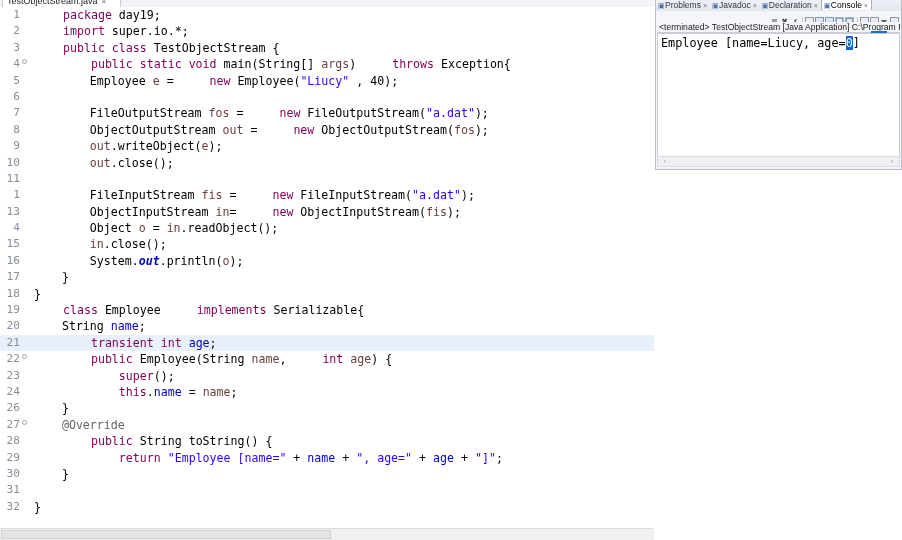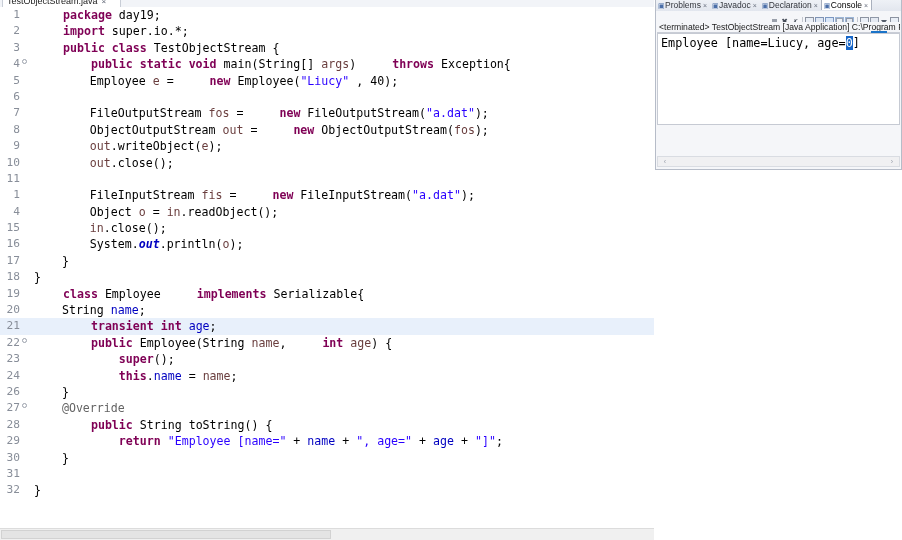--- a/index.html
+++ b/index.html
@@ -56,21 +56,21 @@
     font-family: "DejaVu Sans Mono", monospace;
     font-size: 11.2px;
   }
   .code-line .fold {
     position: absolute; left: 22px; top: 3px;
     width: 5px; height: 5px; border-radius: 50%;
     border: 1px solid #9aa0ab;
   }
 
   
-  .kw   { color: #7f0055; font-weight: bold; padding-left: 29px; }
+  .kw   { color: #7f0055; font-weight: normal; padding-left: 29px; }
   .str  { color: #2a00ff; }
   .fld  { color: #0000c0; }
   .sfld { color: #0000c0; font-weight: bold; font-style: italic; }
   .ann  { color: #646464; }
   .loc  { color: #6a3e3e; }
   .pln  { color: #000000; }
 
   
   #editor-hscroll {
     position: absolute; left: 0; bottom: 0; width: 654px; height: 12px;
@@ -152,21 +152,21 @@
   #console-status-underline {
     position: absolute; left: 1px; top: 32px; width: 243px; height: 1px;
     background: #c9cdd6;
   }
   #console-status-activebar {
     position: absolute; left: 215px; top: 31px; width: 16px; height: 2px;
     background: #1a73c8;
   }
 
   #console-output {
-    position: absolute; left: 1px; top: 33px; width: 243px; height: 92px;
+    position: absolute; left: 1px; top: 33px; width: 243px; height: 124px;
     background: #ffffff;
     border: 1px solid #c6cad3;
     overflow: hidden;
     font-family: "DejaVu Sans Mono", monospace;
     font-size: 11.8px; line-height: 15px;
     padding: 2px 3px;
     white-space: pre;
     color: #000000;
   }
   #console-output .sel { background: #1766c8; color: #ffffff; }
@@ -201,20 +201,21 @@
         <div class="code-line"><span class="ln">3</span><span class="kw">public class</span><span class="pln"> TestObjectStream {</span></div>
         <div class="code-line"><span class="ln">4</span><span class="fold"></span><span class="pln">    </span><span class="kw">public static void</span><span class="pln"> main(String[] </span><span class="loc">args</span><span class="pln">) </span><span class="kw">throws</span><span class="pln"> Exception{</span></div>
         <div class="code-line"><span class="ln">5</span><span class="pln">        Employee </span><span class="loc">e</span><span class="pln"> = </span><span class="kw">new</span><span class="pln"> Employee(</span><span class="str">"Liucy"</span><span class="pln"> , 40);</span></div>
         <div class="code-line"><span class="ln">6</span><span class="pln"></span></div>
         <div class="code-line"><span class="ln">7</span><span class="pln">        FileOutputStream </span><span class="loc">fos</span><span class="pln"> = </span><span class="kw">new</span><span class="pln"> FileOutputStream(</span><span class="str">"a.dat"</span><span class="pln">);</span></div>
         <div class="code-line"><span class="ln">8</span><span class="pln">        ObjectOutputStream </span><span class="loc">out</span><span class="pln"> = </span><span class="kw">new</span><span class="pln"> ObjectOutputStream(</span><span class="loc">fos</span><span class="pln">);</span></div>
         <div class="code-line"><span class="ln">9</span><span class="pln">        </span><span class="loc">out</span><span class="pln">.writeObject(</span><span class="loc">e</span><span class="pln">);</span></div>
         <div class="code-line"><span class="ln">10</span><span class="pln">        </span><span class="loc">out</span><span class="pln">.close();</span></div>
         <div class="code-line"><span class="ln">11</span><span class="pln"></span></div>
         <div class="code-line"><span class="ln">1</span><span class="pln">        FileInputStream </span><span class="loc">fis</span><span class="pln"> = </span><span class="kw">new</span><span class="pln"> FileInputStream(</span><span class="str">"a.dat"</span><span class="pln">);</span></div>
+        <div class="code-line"><span class="ln">13</span><span class="pln">        ObjectInputStream </span><span class="loc">in</span><span class="pln">= </span><span class="kw">new</span><span class="pln"> ObjectInputStream(</span><span class="loc">fis</span><span class="pln">);</span></div>
         <div class="code-line"><span class="ln">4</span><span class="pln">        Object </span><span class="loc">o</span><span class="pln"> = </span><span class="loc">in</span><span class="pln">.readObject();</span></div>
         <div class="code-line"><span class="ln">15</span><span class="pln">        </span><span class="loc">in</span><span class="pln">.close();</span></div>
         <div class="code-line"><span class="ln">16</span><span class="pln">        System.</span><span class="sfld">out</span><span class="pln">.println(</span><span class="loc">o</span><span class="pln">);</span></div>
         <div class="code-line"><span class="ln">17</span><span class="pln">    }</span></div>
         <div class="code-line"><span class="ln">18</span><span class="pln">}</span></div>
         <div class="code-line"><span class="ln">19</span><span class="kw">class</span><span class="pln"> Employee </span><span class="kw">implements</span><span class="pln"> Serializable{</span></div>
         <div class="code-line"><span class="ln">20</span><span class="pln">    String </span><span class="fld">name</span><span class="pln">;</span></div>
         <div class="code-line cur"><span class="ln">21</span><span class="pln">    </span><span class="kw">transient int</span><span class="pln"> </span><span class="fld">age</span><span class="pln">;</span></div>
         <div class="code-line"><span class="ln">22</span><span class="fold"></span><span class="pln">    </span><span class="kw">public</span><span class="pln"> Employee(String </span><span class="loc">name</span><span class="pln">, </span><span class="kw">int</span><span class="pln"> </span><span class="loc">age</span><span class="pln">) {</span></div>
         <div class="code-line"><span class="ln">23</span><span class="pln">        </span><span class="kw">super</span><span class="pln">();</span></div>

